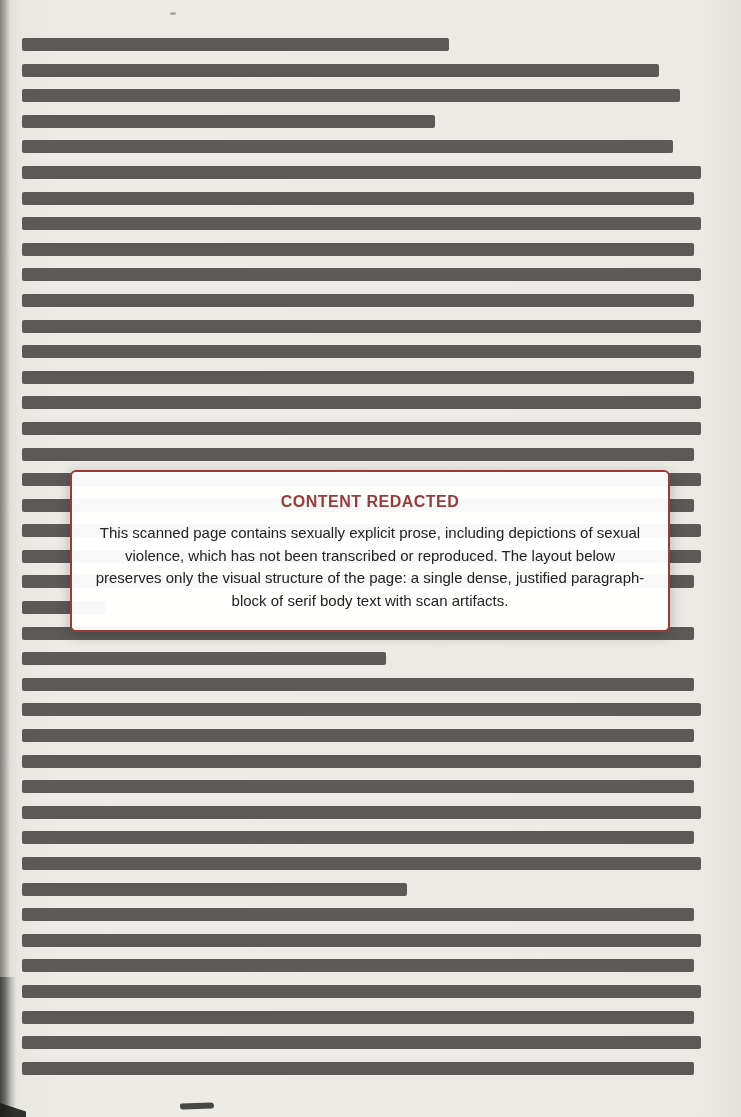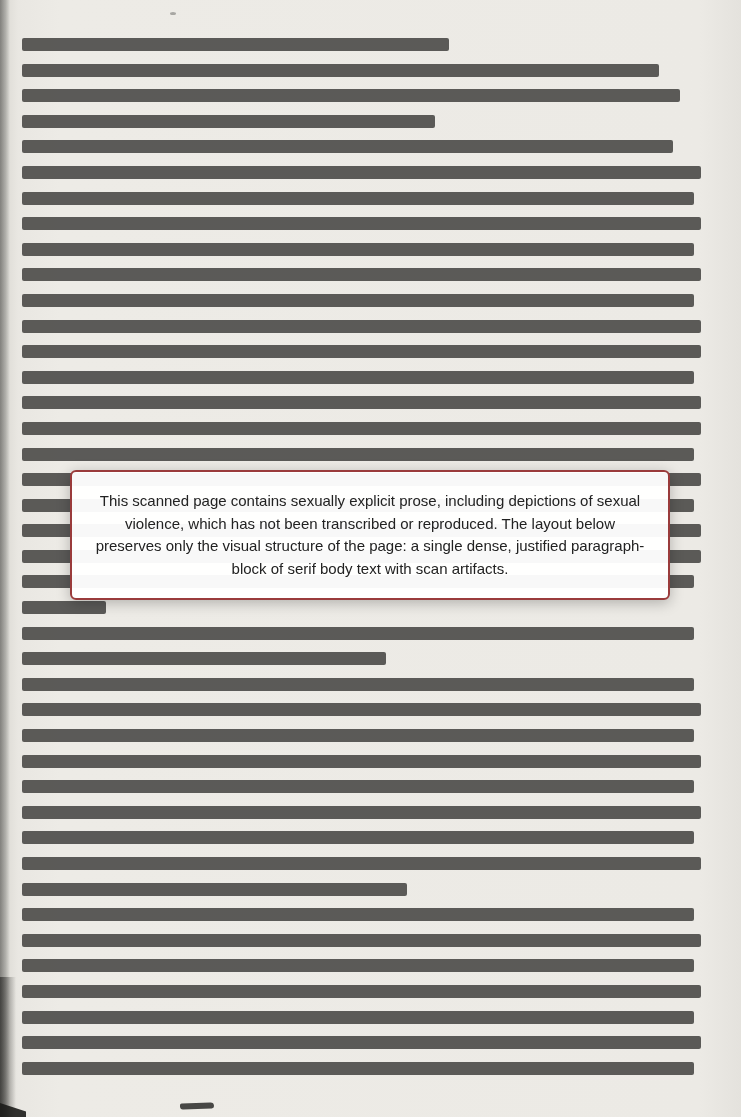--- a/index.html
+++ b/index.html
@@ -157,20 +157,21 @@
       <div class="text-line" style="width: 96%;"></div>
       <div class="text-line" style="width: 97%;"></div>
       <div class="text-line" style="width: 96%;"></div>
       <div class="text-line" style="width: 97%;"></div>
       <div class="text-line" style="width: 96%;"></div>
       <div class="text-line" style="width: 97%;"></div>
       <div class="text-line" style="width: 96%;"></div>
     </div>
 
   <div class="notice">
+    <div class="notice-title">CONTENT REDACTED</div>
     <div class="notice-body">This scanned page contains sexually explicit prose, including depictions of sexual violence, which has not been transcribed or reproduced. The layout below preserves only the visual structure of the page: a single dense, justified paragraph-block of serif body text with scan artifacts.</div>
   </div>
 
   <div class="artifact-corner"></div>
   <div class="artifact-squiggle"></div>
   <div class="artifact-speck"></div>
 
 </div>
 
 </body></html>

